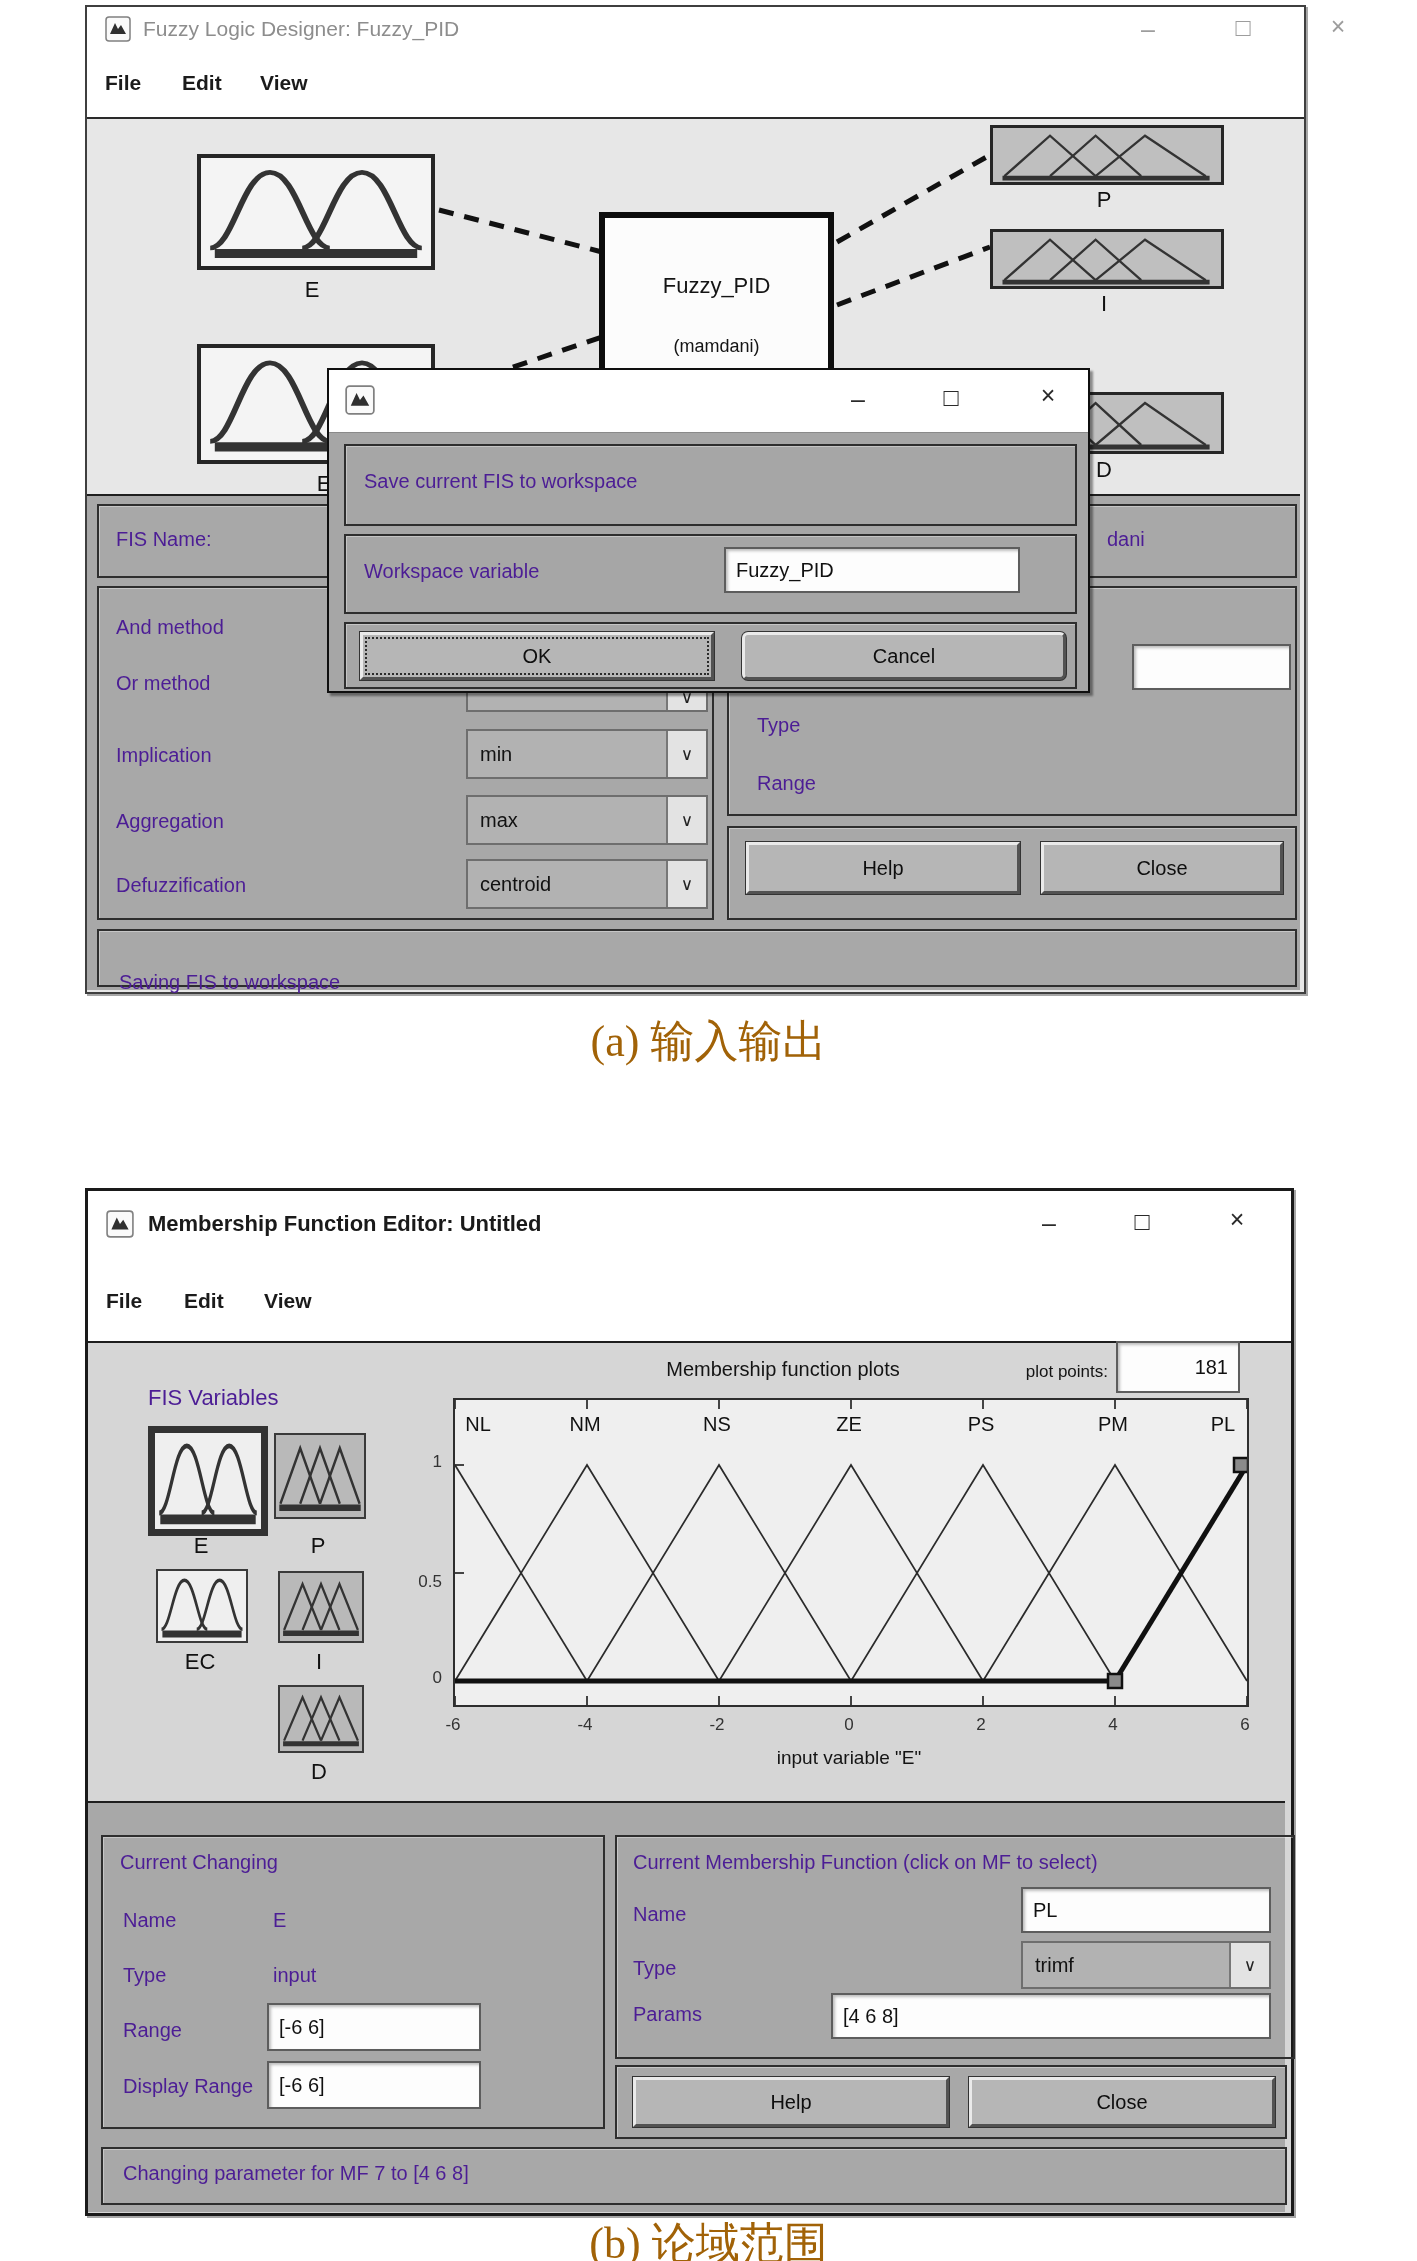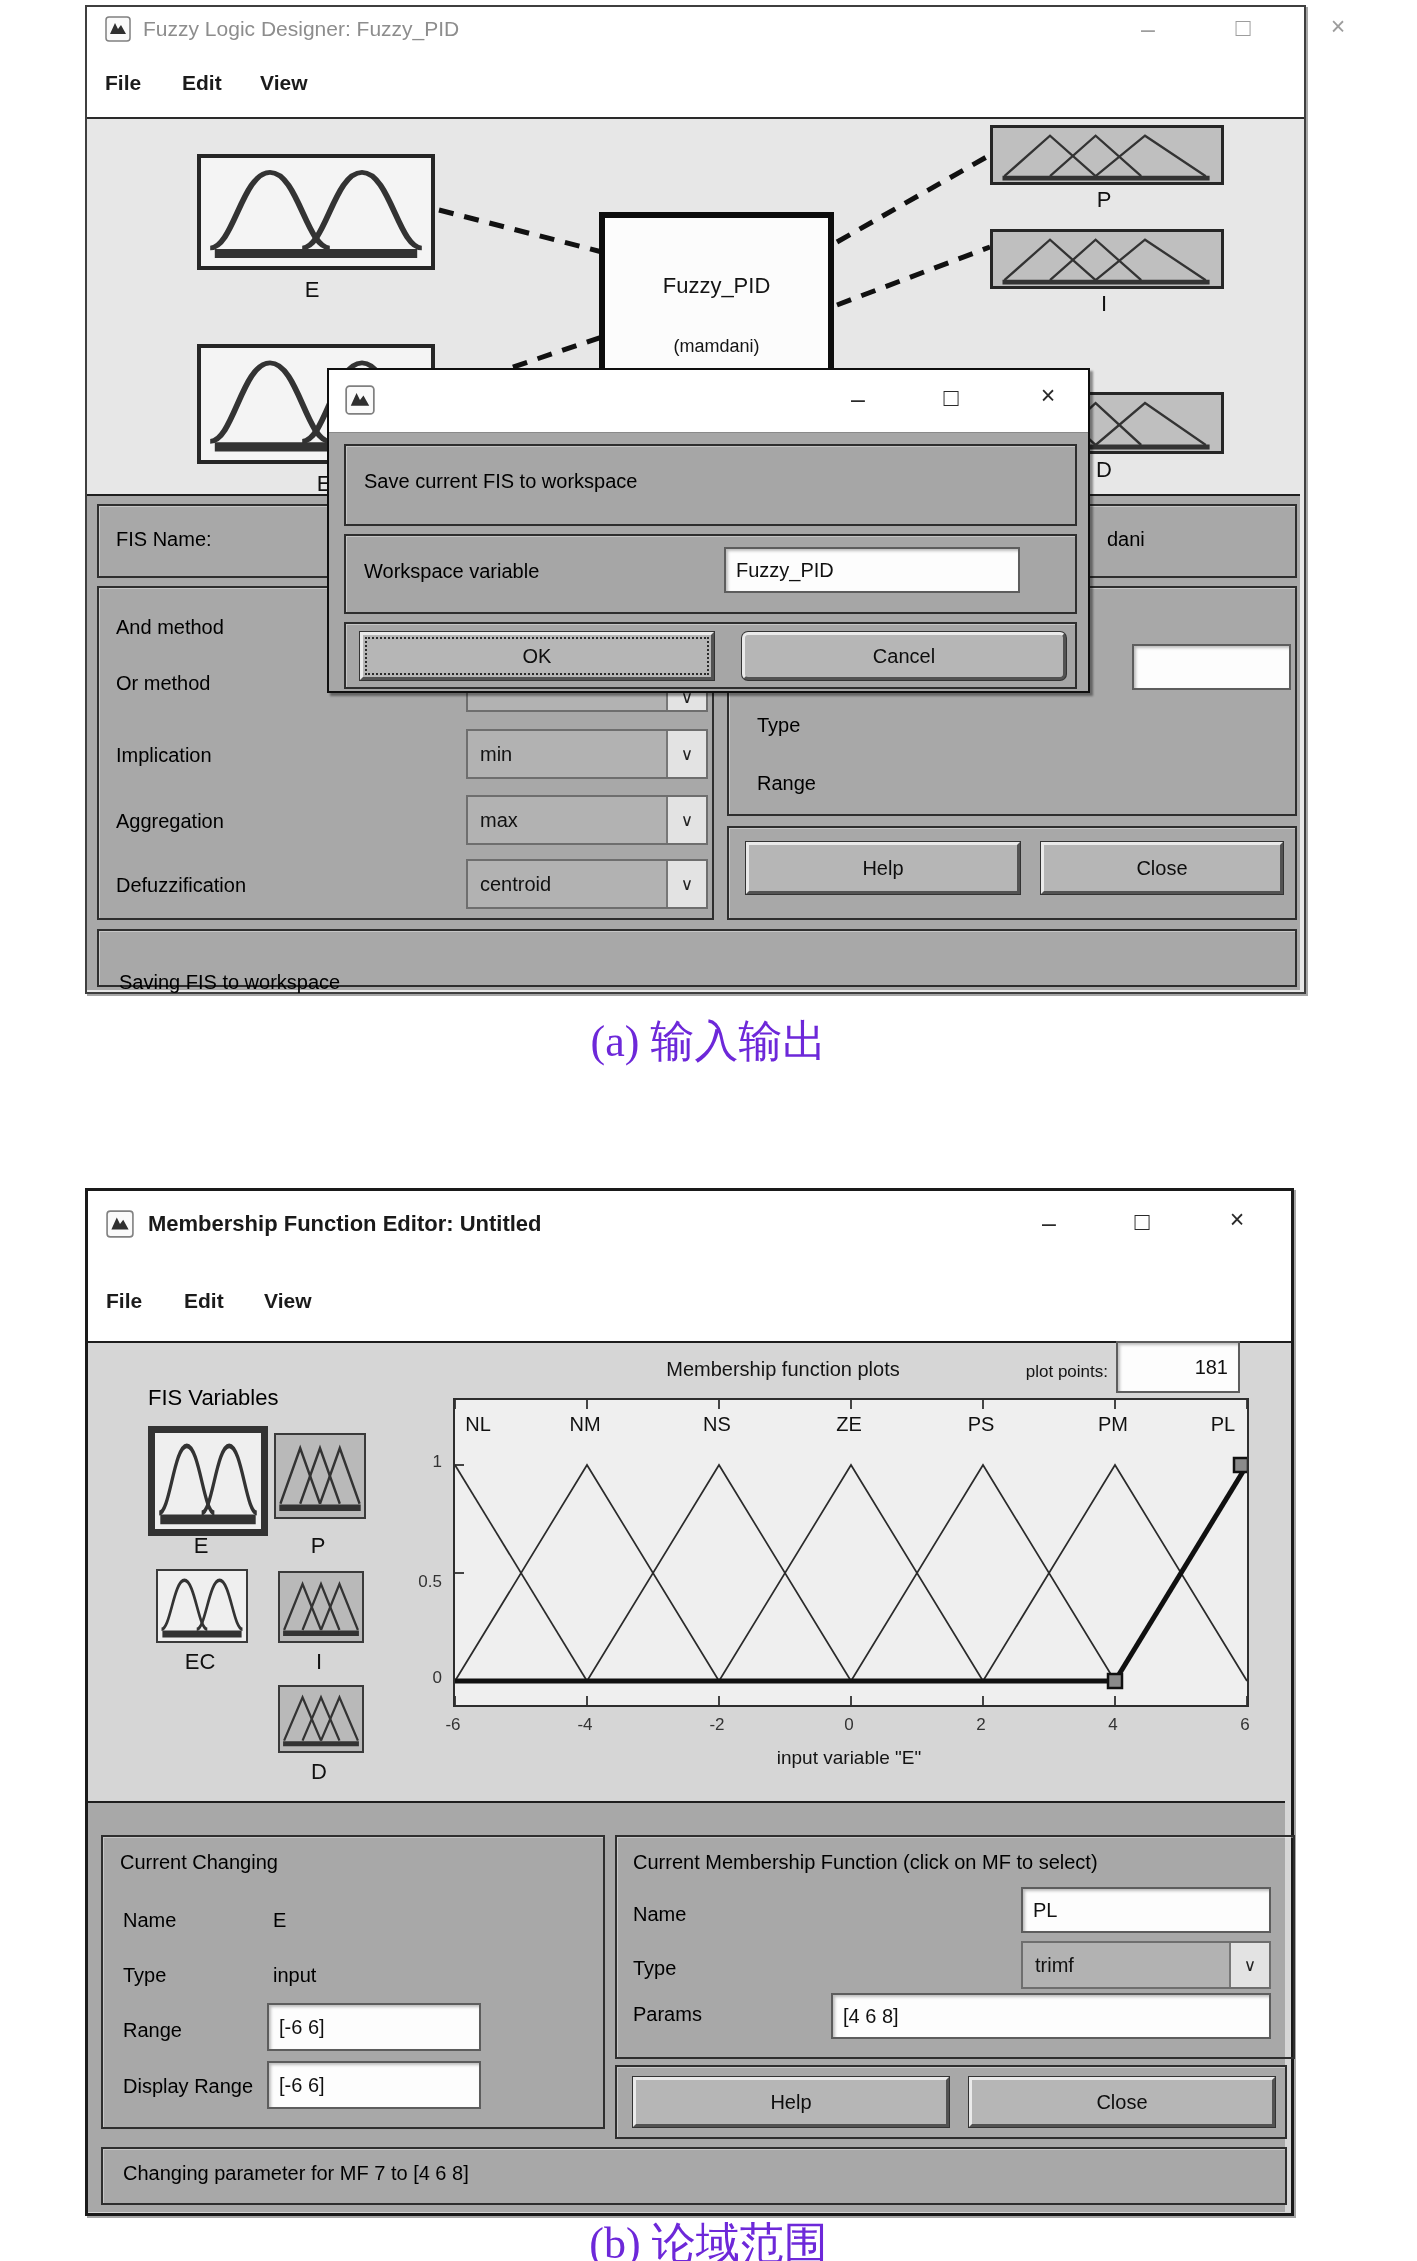--- a/index.html
+++ b/index.html
@@ -5,35 +5,35 @@
   html,body{margin:0;padding:0;background:#ffffff;}
   #stage{position:relative;width:1417px;height:2261px;background:#fff;overflow:hidden;
          font-family:"Liberation Sans","DejaVu Sans",sans-serif;color:#141414;}
   .abs{position:absolute;}
   .win{position:absolute;background:#e7e7e7;border:2px solid #3f3f3f;box-shadow:2px 2px 0 rgba(0,0,0,.35);}
   .titlebar{position:absolute;left:0;top:0;right:0;background:#ffffff;}
   .menubar{position:absolute;left:0;right:0;background:#ffffff;}
   .menu-item{position:absolute;font-size:21px;font-weight:700;color:#1b1b1b;cursor:default;}
   .winctl{position:absolute;width:42px;text-align:center;font-size:25px;line-height:1;}
   .panel{position:absolute;border:2px solid #2e2e2e;box-shadow:1px 1px 0 rgba(255,255,255,.35) inset;}
-  .lbl{position:absolute;font-size:20px;color:#000000;white-space:nowrap;}
+  .lbl{position:absolute;font-size:20px;color:#4c1d95;white-space:nowrap;}
   .field{position:absolute;background:#fdfdfd;border:2px solid #5d5d5d;box-shadow:inset 2px 2px 3px rgba(0,0,0,.25);
          font-family:"Liberation Sans",sans-serif;font-size:20px;color:#111;padding:0 10px;outline:none;}
   .dd{position:absolute;background:#b2b2b2;border:2px solid #6e6e6e;}
   .dd .val{position:absolute;left:12px;top:50%;transform:translateY(-50%);font-size:20px;color:#111;}
   .dd .chev{position:absolute;right:0;top:0;bottom:0;width:38px;background:#e3e3e3;border-left:2px solid #777;
             display:flex;align-items:center;justify-content:center;font-size:17px;color:#222;}
   .btn{position:absolute;background:#b6b6b6;border-top:3px solid #eaeaea;border-left:3px solid #eaeaea;
        border-bottom:3px solid #525252;border-right:3px solid #525252;box-shadow:0 0 0 1px #333;
        display:flex;align-items:center;justify-content:center;font-size:20px;color:#0e0e0e;cursor:default;}
   .block-w{position:absolute;background:#f4f4f4;border:4px solid #262626;}
   .block-g{position:absolute;background:#bfbfbf;border:3px solid #262626;}
   .blklbl{position:absolute;font-size:22px;color:#111;text-align:center;}
   .caption{position:absolute;left:0;width:1417px;text-align:center;
-           font-family:"Liberation Serif","DejaVu Serif",serif;font-size:44px;color:#6d28d9;}
+           font-family:"Liberation Serif","DejaVu Serif",serif;font-size:44px;color:#a16207;}
   svg{display:block;}
 </style>
 </head>
 <body>
 
 <div id="stage">
 
   <div class="win" style="left:85px;top:5px;width:1217px;height:985px;">
 
     <div class="titlebar" style="height:44px;">

